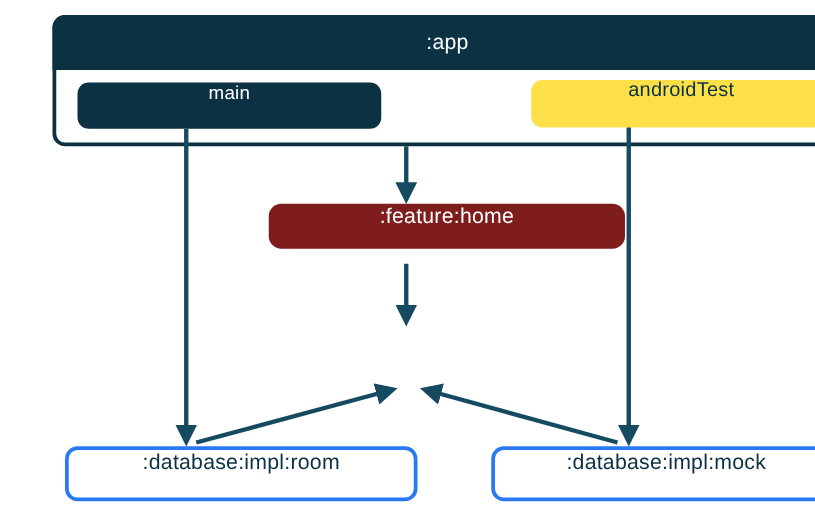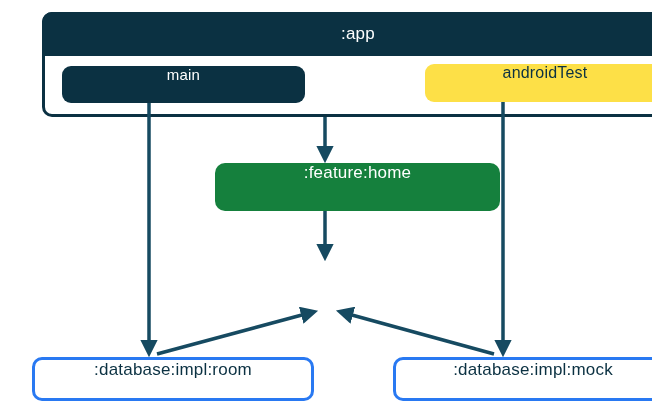--- a/index.html
+++ b/index.html
@@ -55,40 +55,40 @@
   .sourceset-androidtest {
     left: 393px; top: 64px;
     width: 240px; height: 38px;
     background: #fde047;
     border-radius: 9px;
     color: #0B3142;
     font-size: 16px;
   }
   .node-feature-home {
     left: 183px; top: 163px;
-    width: 285px; height: 48px;
-    background: #15803d;
+    width: 285px; height: 36px;
+    background: #7f1d1d;
     border-radius: 10px;
     color: #ffffff;
   }
   .node-database-api {
     left: 184px; top: 261px;
     width: 285px; height: 46px;
     background: #1F73E9;
     border-radius: 10px;
     color: #ffffff;
   }
   .node-impl {
     width: 282px; height: 44px;
     background: #ffffff;
     border: 3px solid #2979F2;
     border-radius: 10px;
     color: #0B3142;
   }
-  .node-impl-room { left: 0;   top: 357px; }
+  .node-impl-room { left: 20px;   top: 357px; }
   .node-impl-mock { left: 361px; top: 357px; width: 280px; }
 
   .arrow-layer {
     position: absolute;
     left: 0; top: 0;
     width: 652px; height: 412px;
     pointer-events: none;
   }
 </style>
 </head>

